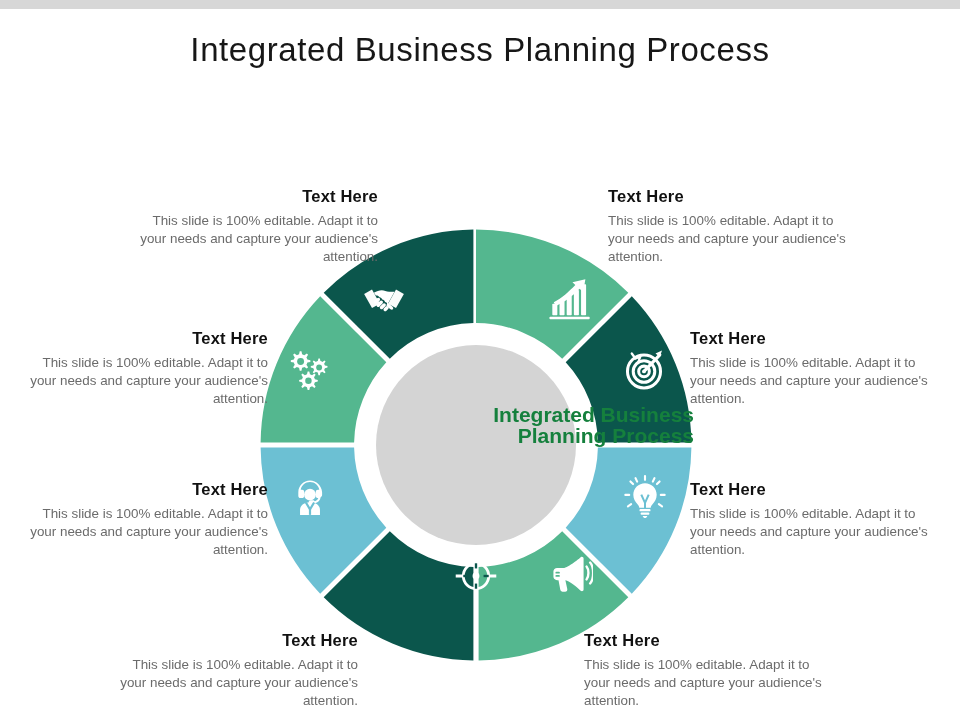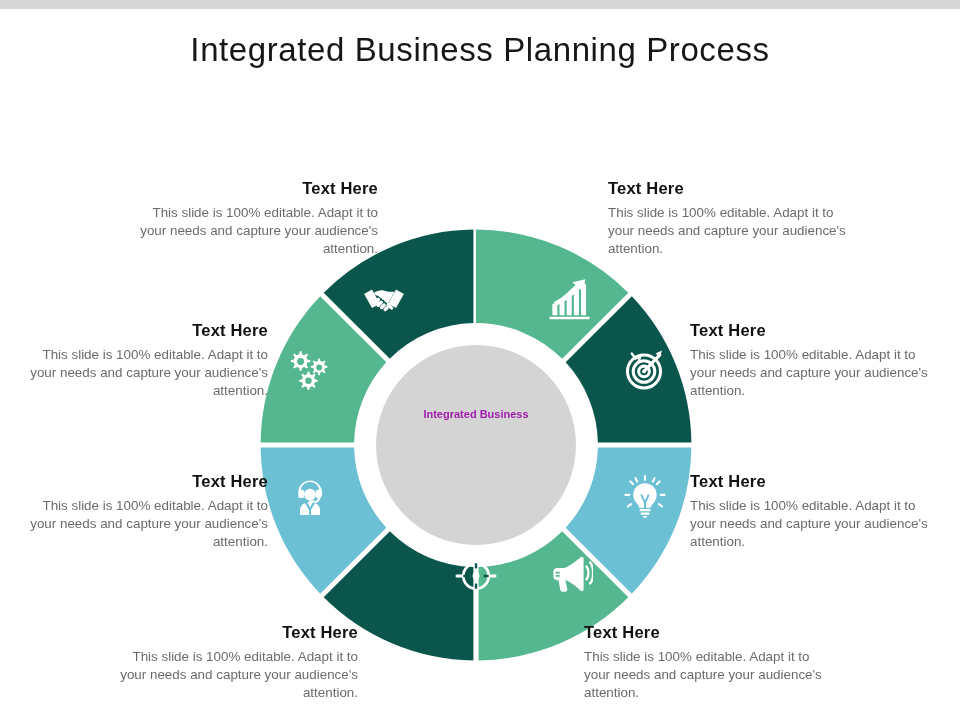--- a/index.html
+++ b/index.html
@@ -57,40 +57,40 @@
     width: 436px;
     height: 436px;
   }
   #wheel svg { display: block; }
 
   .hub-title {
     position: absolute;
     left: 258px;
     top: 395px;
     width: 436px;
-    text-align: center;
-    font-size: 11px;
+    text-align: right;
+    font-size: 21px;
     font-weight: bold;
     line-height: 21px;
-    color: #a21caf;
+    color: #15803d;
     pointer-events: none;
   }
   .hub-title span { display: block; }
 
   
   .callout {
     position: absolute;
     width: 246px;
   }
   .callout .c-head {
     font-size: 16.5px;
     font-weight: bold;
     color: #111111;
     letter-spacing: 0.2px;
-    margin: 4px 0 6px 0;
+    margin: 12px 0 6px 0;
     line-height: 20px;
   }
   .callout .c-body {
     font-size: 13.4px;
     color: #6b6b6b;
     line-height: 18px;
     margin: 0;
   }
   .callout.right { text-align: left; }
   .callout.left  { text-align: right; }
@@ -304,20 +304,21 @@
         <use href="#ic-crosshair" x="196" y="327" width="44" height="44"></use>
         <use href="#ic-agent" x="30" y="248" width="44" height="44"></use>
         <use href="#ic-gears" x="27" y="120" width="46" height="46"></use>
         <use href="#ic-handshake" x="102" y="50" width="48" height="48"></use>
       </g>
     </svg>
   </div>
 
   <div class="hub-title">
     <span>Integrated Business</span>
+    <span>Planning Process</span>
   </div>
 
   <div class="callout left" id="callout-1">
     <p class="c-head">Text Here</p>
     <p class="c-body">This slide is 100% editable. Adapt it to your needs and capture your audience's attention.</p>
   </div>
 
   <div class="callout left" id="callout-2">
     <p class="c-head">Text Here</p>
     <p class="c-body">This slide is 100% editable. Adapt it to your needs and capture your audience's attention.</p>

